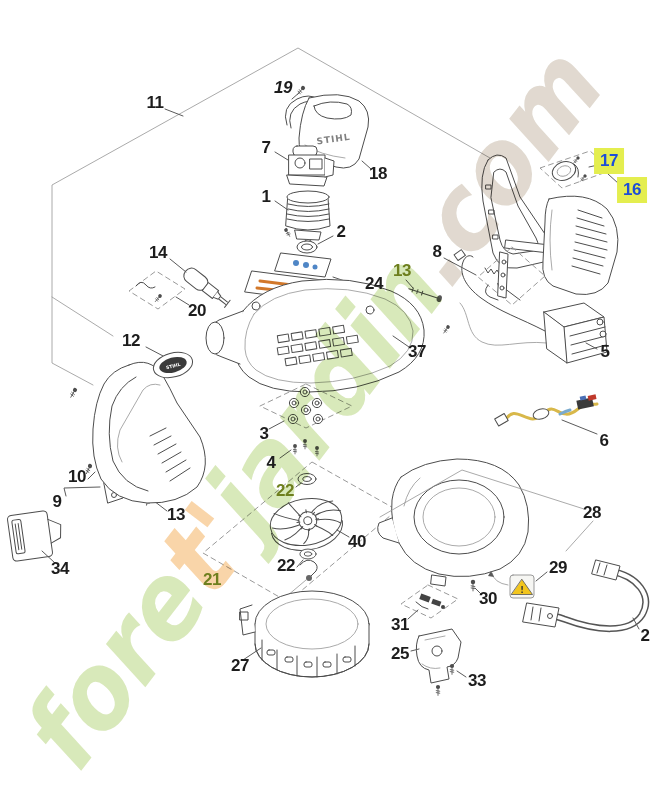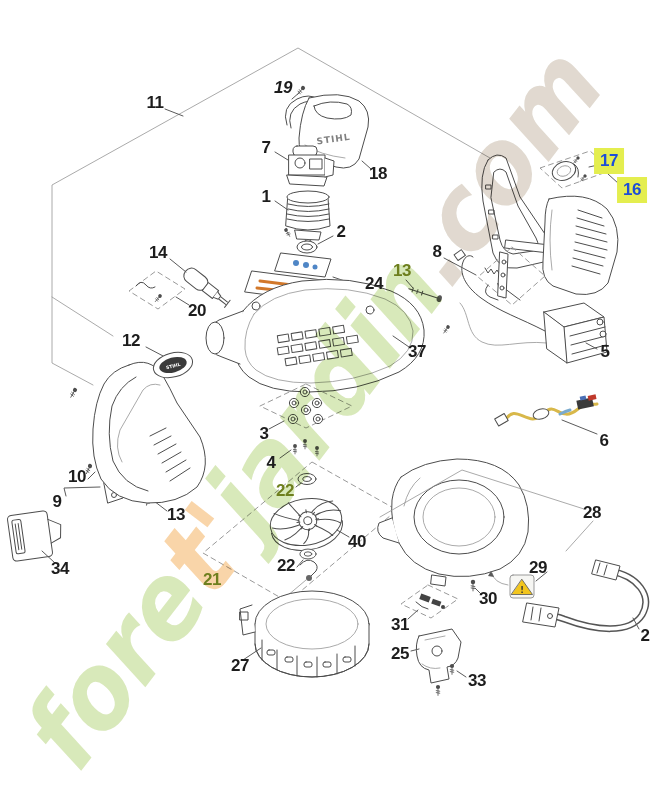--- a/index.html
+++ b/index.html
@@ -457,20 +457,20 @@
       <div class="plabel" style="left: 176px; top: 515px;">13</div>
       <div class="plabel" style="left: 60px; top: 569px;">34</div>
       <div class="plabel" style="left: 264px; top: 434px;">3</div>
       <div class="plabel" style="left: 271px; top: 463px;">4</div>
       <div class="plabel olive" style="left: 285px; top: 491px;">22</div>
       <div class="plabel" style="left: 357px; top: 542px;">40</div>
       <div class="plabel" style="left: 286px; top: 566px;">22</div>
       <div class="plabel olive" style="left: 212px; top: 580px;">21</div>
       <div class="plabel" style="left: 240px; top: 666px;">27</div>
       <div class="plabel" style="left: 592px; top: 513px; text-align: center;">28</div>
-      <div class="plabel" style="left: 538px; top: 568px;">29</div>
+      <div class="plabel" style="left: 558px; top: 568px;">29</div>
       <div class="plabel" style="left: 488px; top: 599px;">30</div>
       <div class="plabel" style="left: 400px; top: 625px;">31</div>
       <div class="plabel" style="left: 400px; top: 654px;">25</div>
       <div class="plabel" style="left: 477px; top: 681px;">33</div>
       <div class="plabel" style="left: 645px; top: 636px;">2</div>
     </div>
 </div>
 
 </body></html>

